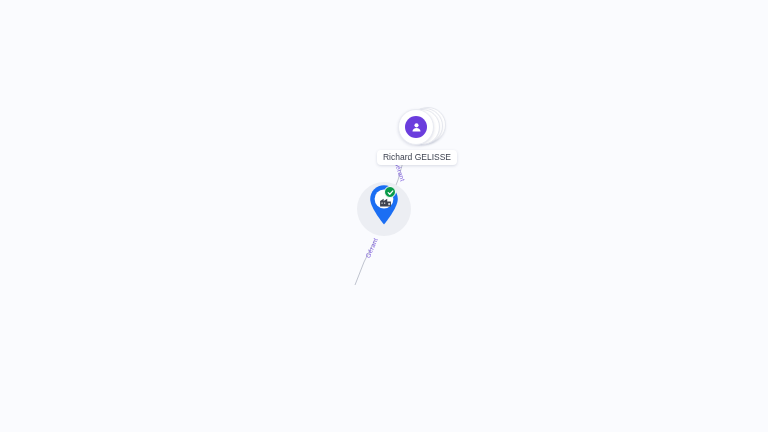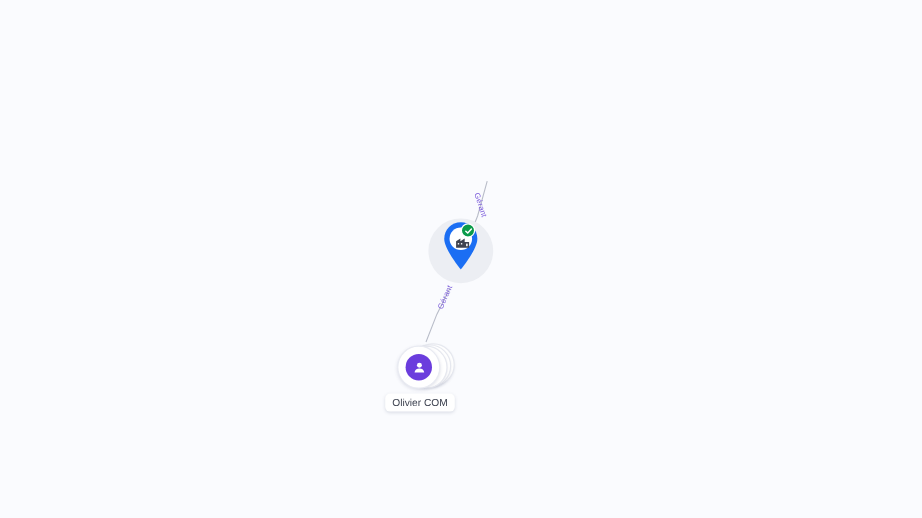--- a/index.html
+++ b/index.html
@@ -180,20 +180,36 @@
 
   <svg class="edge-layer" viewBox="0 0 768 432" width="768" height="432">
     <path d="M 406,151 L 398,180 L 392,195" stroke="#b8bcc8" stroke-width="0.9" fill="none"></path>
     <path d="M 355,285 L 364,262 L 375,240" stroke="#b8bcc8" stroke-width="0.9" fill="none"></path>
   </svg>
 
   <div class="edge-label" style="left:400px; top:160px; transform:rotate(72deg);">Gérant</div>
 
   <div class="edge-label" style="left:364px; top:256px; transform:rotate(-66deg);">Gérant</div>
 
+  <div class="person-node" style="left:372px; top:106px;">
+    <div class="person-avatar-wrap">
+      <span class="stack-card s3"></span>
+      <span class="stack-card s2"></span>
+      <span class="stack-card s1"></span>
+      <div class="avatar-disc">
+        <div class="avatar-inner">
+          <svg width="13" height="13" viewBox="0 0 24 24" fill="#ffffff">
+            <circle cx="12" cy="8" r="3.8"></circle>
+            <path d="M4.6 19.4c0-4.1 3.3-6.4 7.4-6.4s7.4 2.3 7.4 6.4z"></path>
+          </svg>
+        </div>
+      </div>
+    </div>
+    <span class="person-label">Richard GELISSE</span>
+  </div>
 
   <div id="company-node">
     <div class="pin-wrap">
       <span class="pin-halo"></span>
       <svg class="pin-svg" width="30" height="42" viewBox="0 0 30 42">
         <path d="M15 1.2 C7.3 1.2 1.2 7.3 1.2 15 C1.2 24 15 40.5 15 40.5
                  C15 40.5 28.8 24 28.8 15 C28.8 7.3 22.7 1.2 15 1.2 Z" fill="#1b6ef3"></path>
         <circle cx="15" cy="15" r="9.4" fill="#ffffff"></circle>
       </svg>
       <span class="pin-icon-glyph">
@@ -206,30 +222,14 @@
       </span>
       <span class="verified-badge">
         <svg width="7" height="7" viewBox="0 0 24 24" fill="none" stroke="#ffffff" stroke-width="4.2" stroke-linecap="round" stroke-linejoin="round">
           <path d="M4 12.5 L9.5 18 L20 6.5"></path>
         </svg>
       </span>
     </div>
   </div>
 
 
-  <div class="person-node" style="left:305px; top:285px;">
-    <div class="person-avatar-wrap">
-      <span class="stack-card s3"></span>
-      <span class="stack-card s2"></span>
-      <span class="stack-card s1"></span>
-      <div class="avatar-disc">
-        <div class="avatar-inner">
-          <svg width="13" height="13" viewBox="0 0 24 24" fill="#ffffff">
-            <circle cx="12" cy="8" r="3.8"></circle>
-            <path d="M4.6 19.4c0-4.1 3.3-6.4 7.4-6.4s7.4 2.3 7.4 6.4z"></path>
-          </svg>
-        </div>
-      </div>
-    </div>
-    <span class="person-label">Olivier COM</span>
-  </div>
 
 </div>
 
 </body></html>

